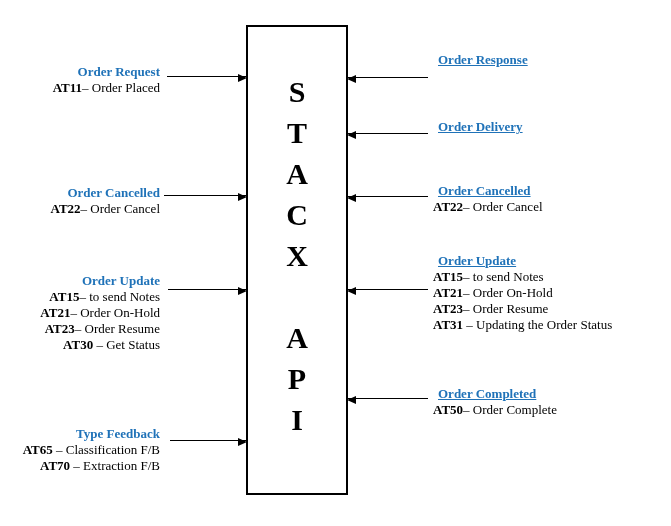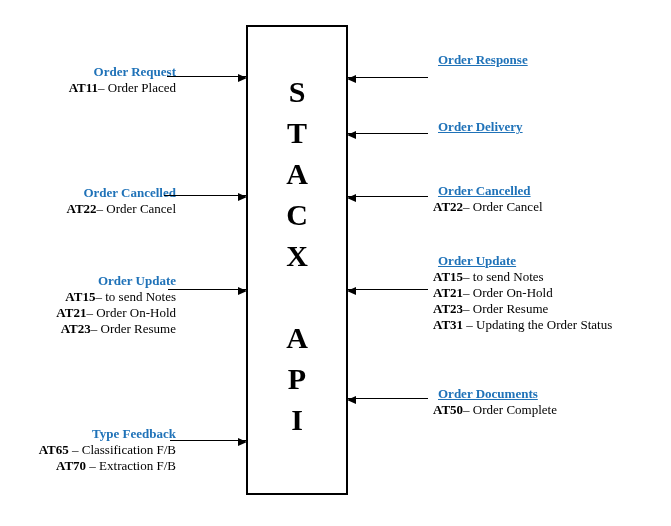--- a/index.html
+++ b/index.html
@@ -13,21 +13,21 @@
     position:absolute; left:246px; top:25px; width:102px; height:470px;
     box-sizing:border-box; border:2.5px solid #000; background:#fff;
   }
   #api-box .letters { padding-top:44px; text-align:center; }
   #api-box .letter {
     height:41px; line-height:41px; font-size:30px; font-weight:bold;
     letter-spacing:0;
   }
   
   .group { position:absolute; font-size:13px; line-height:16px; }
-  .left-col  { left:0;   width:160px; text-align:right;padding-left:16px; }
+  .left-col  { left:0;   width:160px; text-align:right; }
   .right-col { left:433px; width:236px; text-align:left; }
   .gtitle { font-weight:bold; color:#1F72B8; }
   .right-col .gtitle { padding-left:5px;text-decoration:underline; }
   .code { font-weight:bold; }
   
   .arrow { position:absolute; height:0; border-top:1.5px solid #000; }
   .arrow.point-right::after {
     content:""; position:absolute; right:-1px; top:-3.5px;
     width:0; height:0;
     border-left:9px solid #000;
@@ -67,20 +67,21 @@
   <div class="group left-col" style="top:185px">
     <div class="gtitle">Order Cancelled</div>
     <div class="gline"><span class="code">AT22</span><span>– Order Cancel</span></div>
   </div>
 
   <div class="group left-col" style="top:273px">
     <div class="gtitle">Order Update</div>
     <div class="gline"><span class="code">AT15</span><span>– to send Notes</span></div>
     <div class="gline"><span class="code">AT21</span><span>– Order On-Hold</span></div>
     <div class="gline"><span class="code">AT23</span><span>– Order Resume</span></div>
+    <div class="gline"><span class="code">AT30</span><span> – Get Status</span></div>
   </div>
 
   <div class="group left-col" style="top:426px">
     <div class="gtitle">Type Feedback</div>
     <div class="gline"><span class="code">AT65</span><span> – Classification F/B</span></div>
     <div class="gline"><span class="code">AT70</span><span> – Extraction F/B</span></div>
   </div>
 
   <div class="group right-col" style="top:52px">
     <div class="gtitle">Order Response</div>
@@ -97,21 +98,21 @@
 
   <div class="group right-col" style="top:253px">
     <div class="gtitle">Order Update</div>
     <div class="gline"><span class="code">AT15</span><span>– to send Notes</span></div>
     <div class="gline"><span class="code">AT21</span><span>– Order On-Hold</span></div>
     <div class="gline"><span class="code">AT23</span><span>– Order Resume</span></div>
     <div class="gline"><span class="code">AT31</span><span> – Updating the Order Status</span></div>
   </div>
 
   <div class="group right-col" style="top:386px">
-    <div class="gtitle">Order Documents</div>
+    <div class="gtitle">Order Completed</div>
     <div class="gline"><span class="code">AT50</span><span>– Order Complete</span></div>
   </div>
 
   <div class="arrow point-right" style="top:76px;  left:167px; width:79px"></div>
   <div class="arrow point-right" style="top:195px; left:164px; width:82px"></div>
   <div class="arrow point-right" style="top:289px; left:168px; width:78px"></div>
   <div class="arrow point-right" style="top:440px; left:170px; width:76px"></div>
 
   <div class="arrow point-left" style="top:77px;  left:348px; width:80px"></div>
   <div class="arrow point-left" style="top:133px; left:348px; width:80px"></div>

